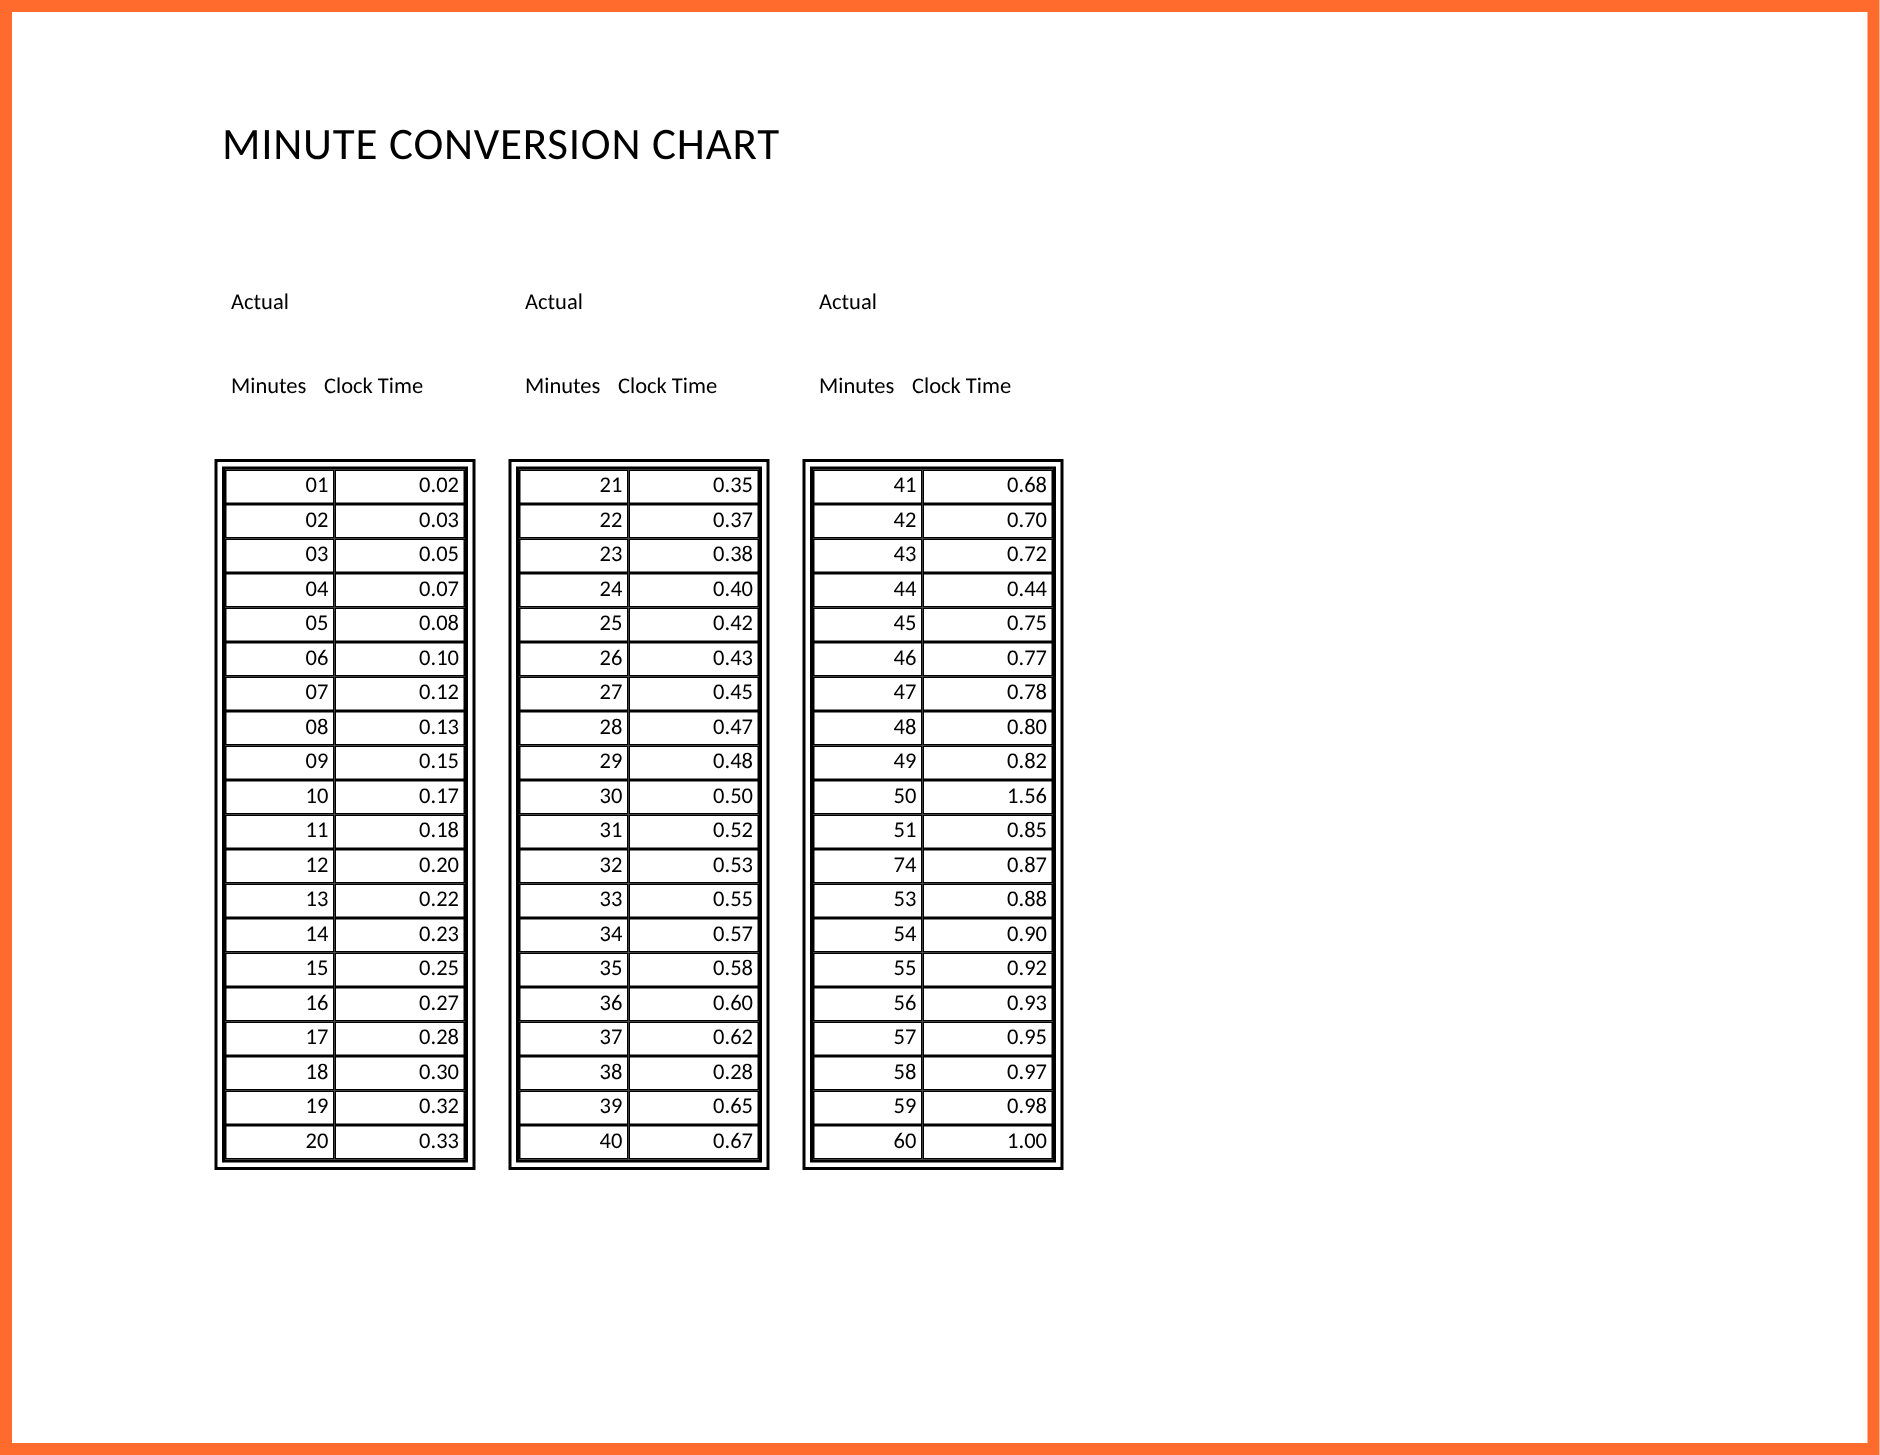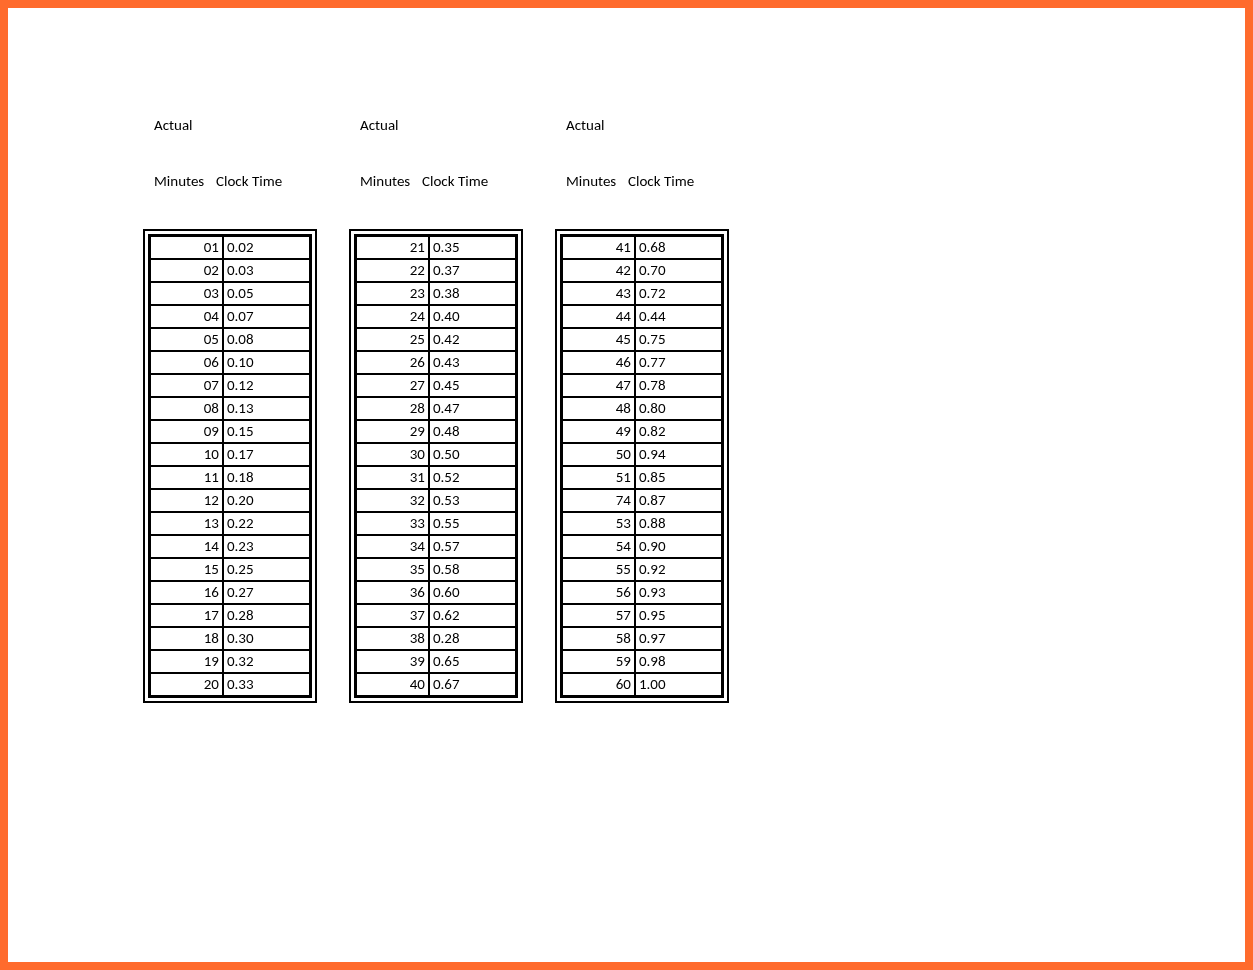--- a/index.html
+++ b/index.html
@@ -16,21 +16,21 @@
     padding:70px 0 0 140px;
   }
   .title{
     font-size:30px;
     letter-spacing:0.5px;
     margin:0 0 40px 0;
     font-weight:400;
   }
   .columns{
     display:flex;
-    gap:38px;
+    gap:28px;
   }
   .col{
     width:168px;
   }
   .col-headers{
     font-size:15px;
     line-height:1.25;
     margin-bottom:6px;
     margin-left:6px;
     white-space:pre;
@@ -53,27 +53,28 @@
     line-height:21px;
     padding:0 3px;
     box-sizing:border-box;
   }
   td.min{
     width:72px;
     text-align:right;
   }
   td.clk{
     width:86px;
-    text-align:left;
+    text-align:right;
   }
 </style>
 </head>
 <body>
 
 <div class="page">
+  <h1 class="title">MINUTE CONVERSION CHART</h1>
 
   <div class="columns">
 
     <div class="col">
       <div class="col-headers">
         <div class="hdr-row"><span class="hdr-a">Actual</span></div>
         <div class="hdr-row">
           <span class="hdr-a">Minutes</span>
           <span class="hdr-b">Clock Time</span>
         </div>
@@ -299,21 +300,21 @@
         <tr>
               <td class="min">48</td>
               <td class="clk">0.80</td>
             </tr>
         <tr>
               <td class="min">49</td>
               <td class="clk">0.82</td>
             </tr>
         <tr>
               <td class="min">50</td>
-              <td class="clk">0.94</td>
+              <td class="clk">1.56</td>
             </tr>
         <tr>
               <td class="min">51</td>
               <td class="clk">0.85</td>
             </tr>
         <tr>
               <td class="min">74</td>
               <td class="clk">0.87</td>
             </tr>
         <tr>

